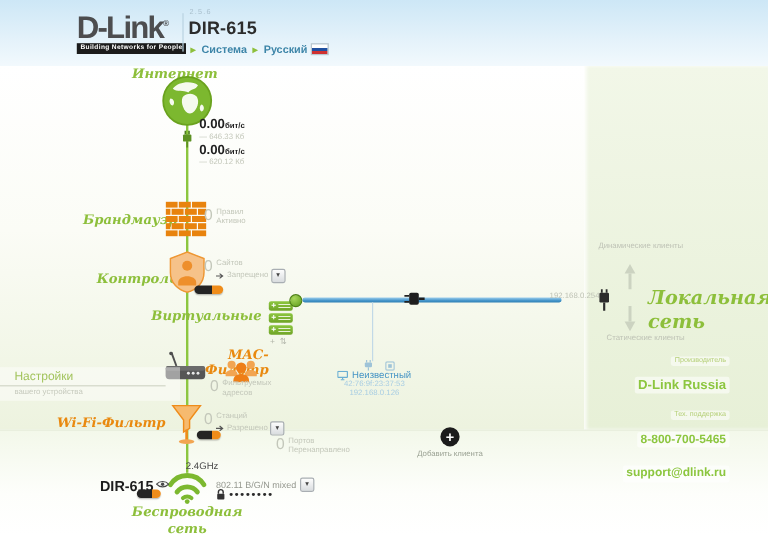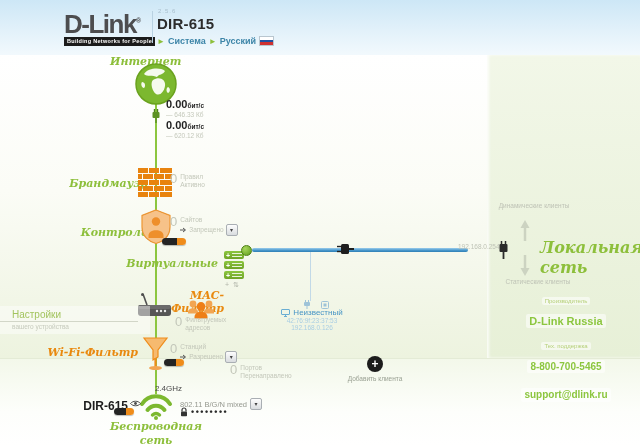--- a/index.html
+++ b/index.html
@@ -372,21 +372,21 @@
     <line x1="8.5" y1="1" x2="8.5" y2="4" stroke="#2b2b2b" stroke-width="1.5"></line>
     <rect x="2.5" y="4" width="8" height="8" rx="1" fill="#2b2b2b"></rect>
     <line x1="6.5" y1="12" x2="6.5" y2="19" stroke="#2b2b2b" stroke-width="1.8"></line>
   </svg>
   <div class="abs lblg big" style="left:540px;top:238px;width:80px;line-height:1.25;">
     <div>Локальная</div>
     <div>сеть</div>
   </div>
   <div class="abs tiny" style="left:496px;top:278px;width:84px;text-align:center;">Статические клиенты</div>
 
-  <div class="abs" style="left:506px;top:287px;width:120px;text-align:center;line-height:1.35;">
+  <div class="abs" style="left:488px;top:287px;width:120px;text-align:right;line-height:1.35;">
     <div><span class="hl sup-cap">Производитель</span></div>
     <div><span class="hl sup-big">D-Link Russia</span></div>
     <div style="margin-top:2px;"><span class="hl sup-cap">Тех. поддержка</span></div>
     <div><span class="hl sup-mid">8-800-700-5465</span></div>
     <div style="margin-top:7px;"><span class="hl sup-mid">support@dlink.ru</span></div>
   </div>
 
 </div>
 
 </body></html>

